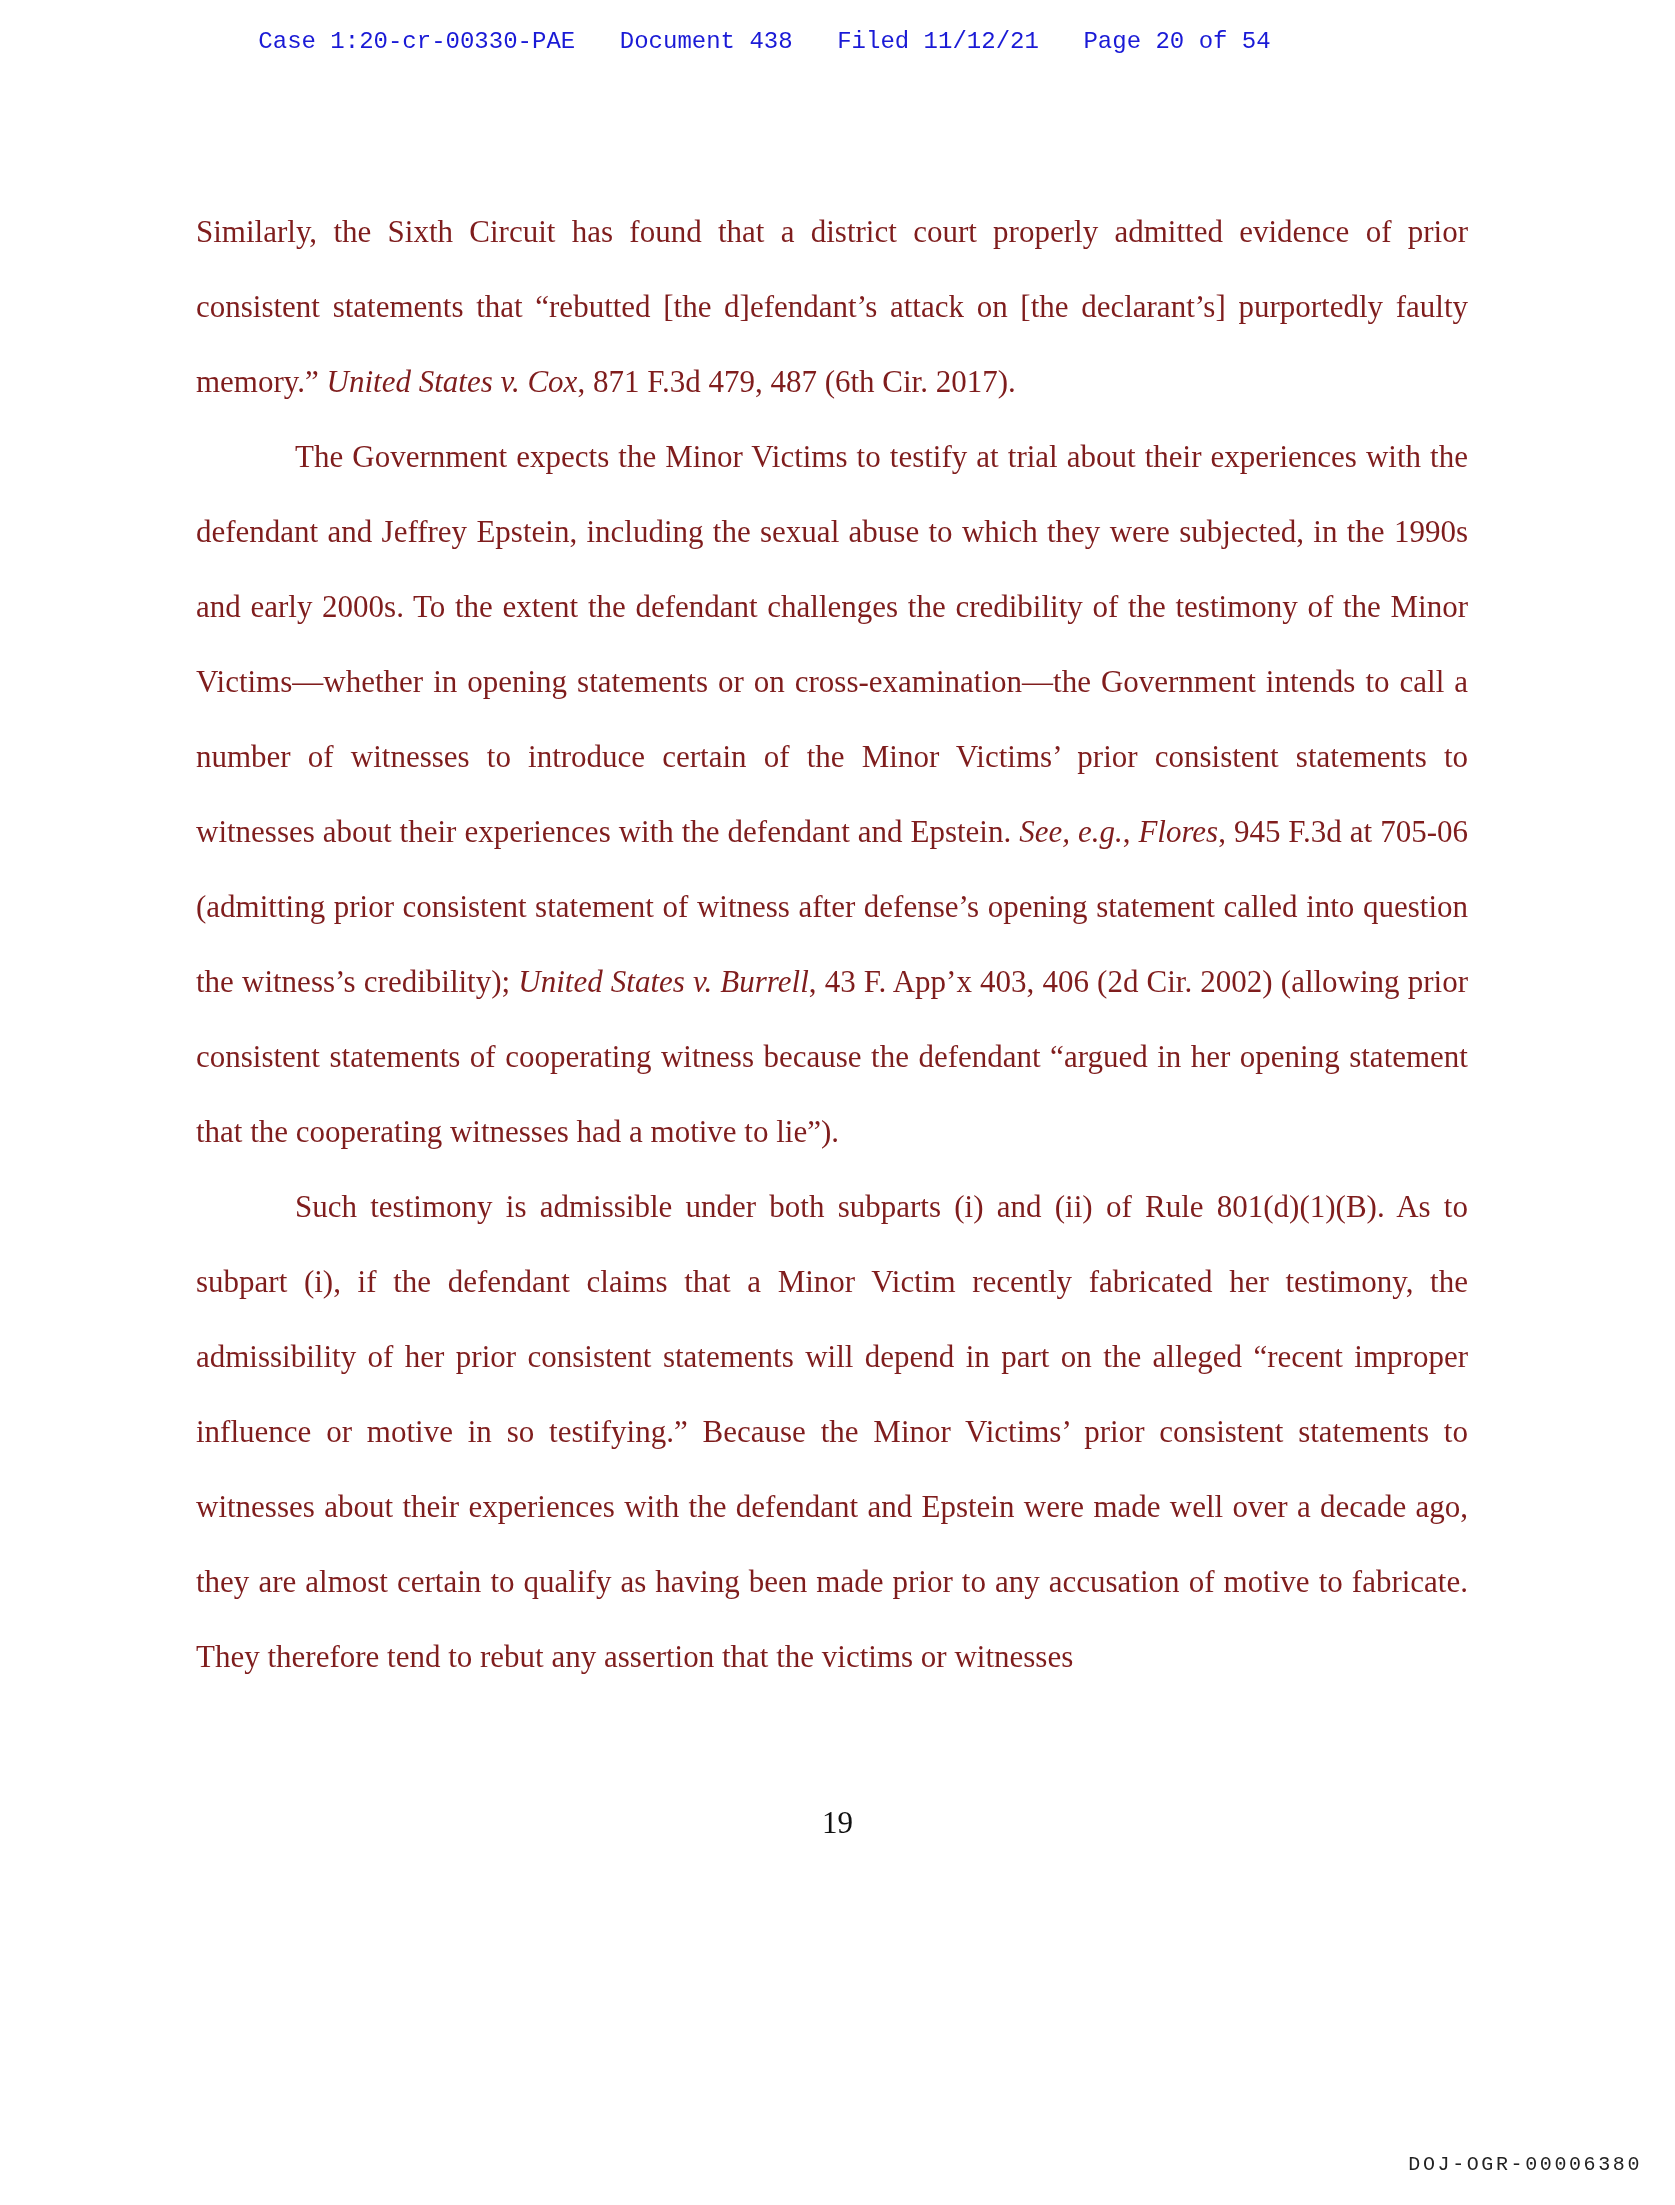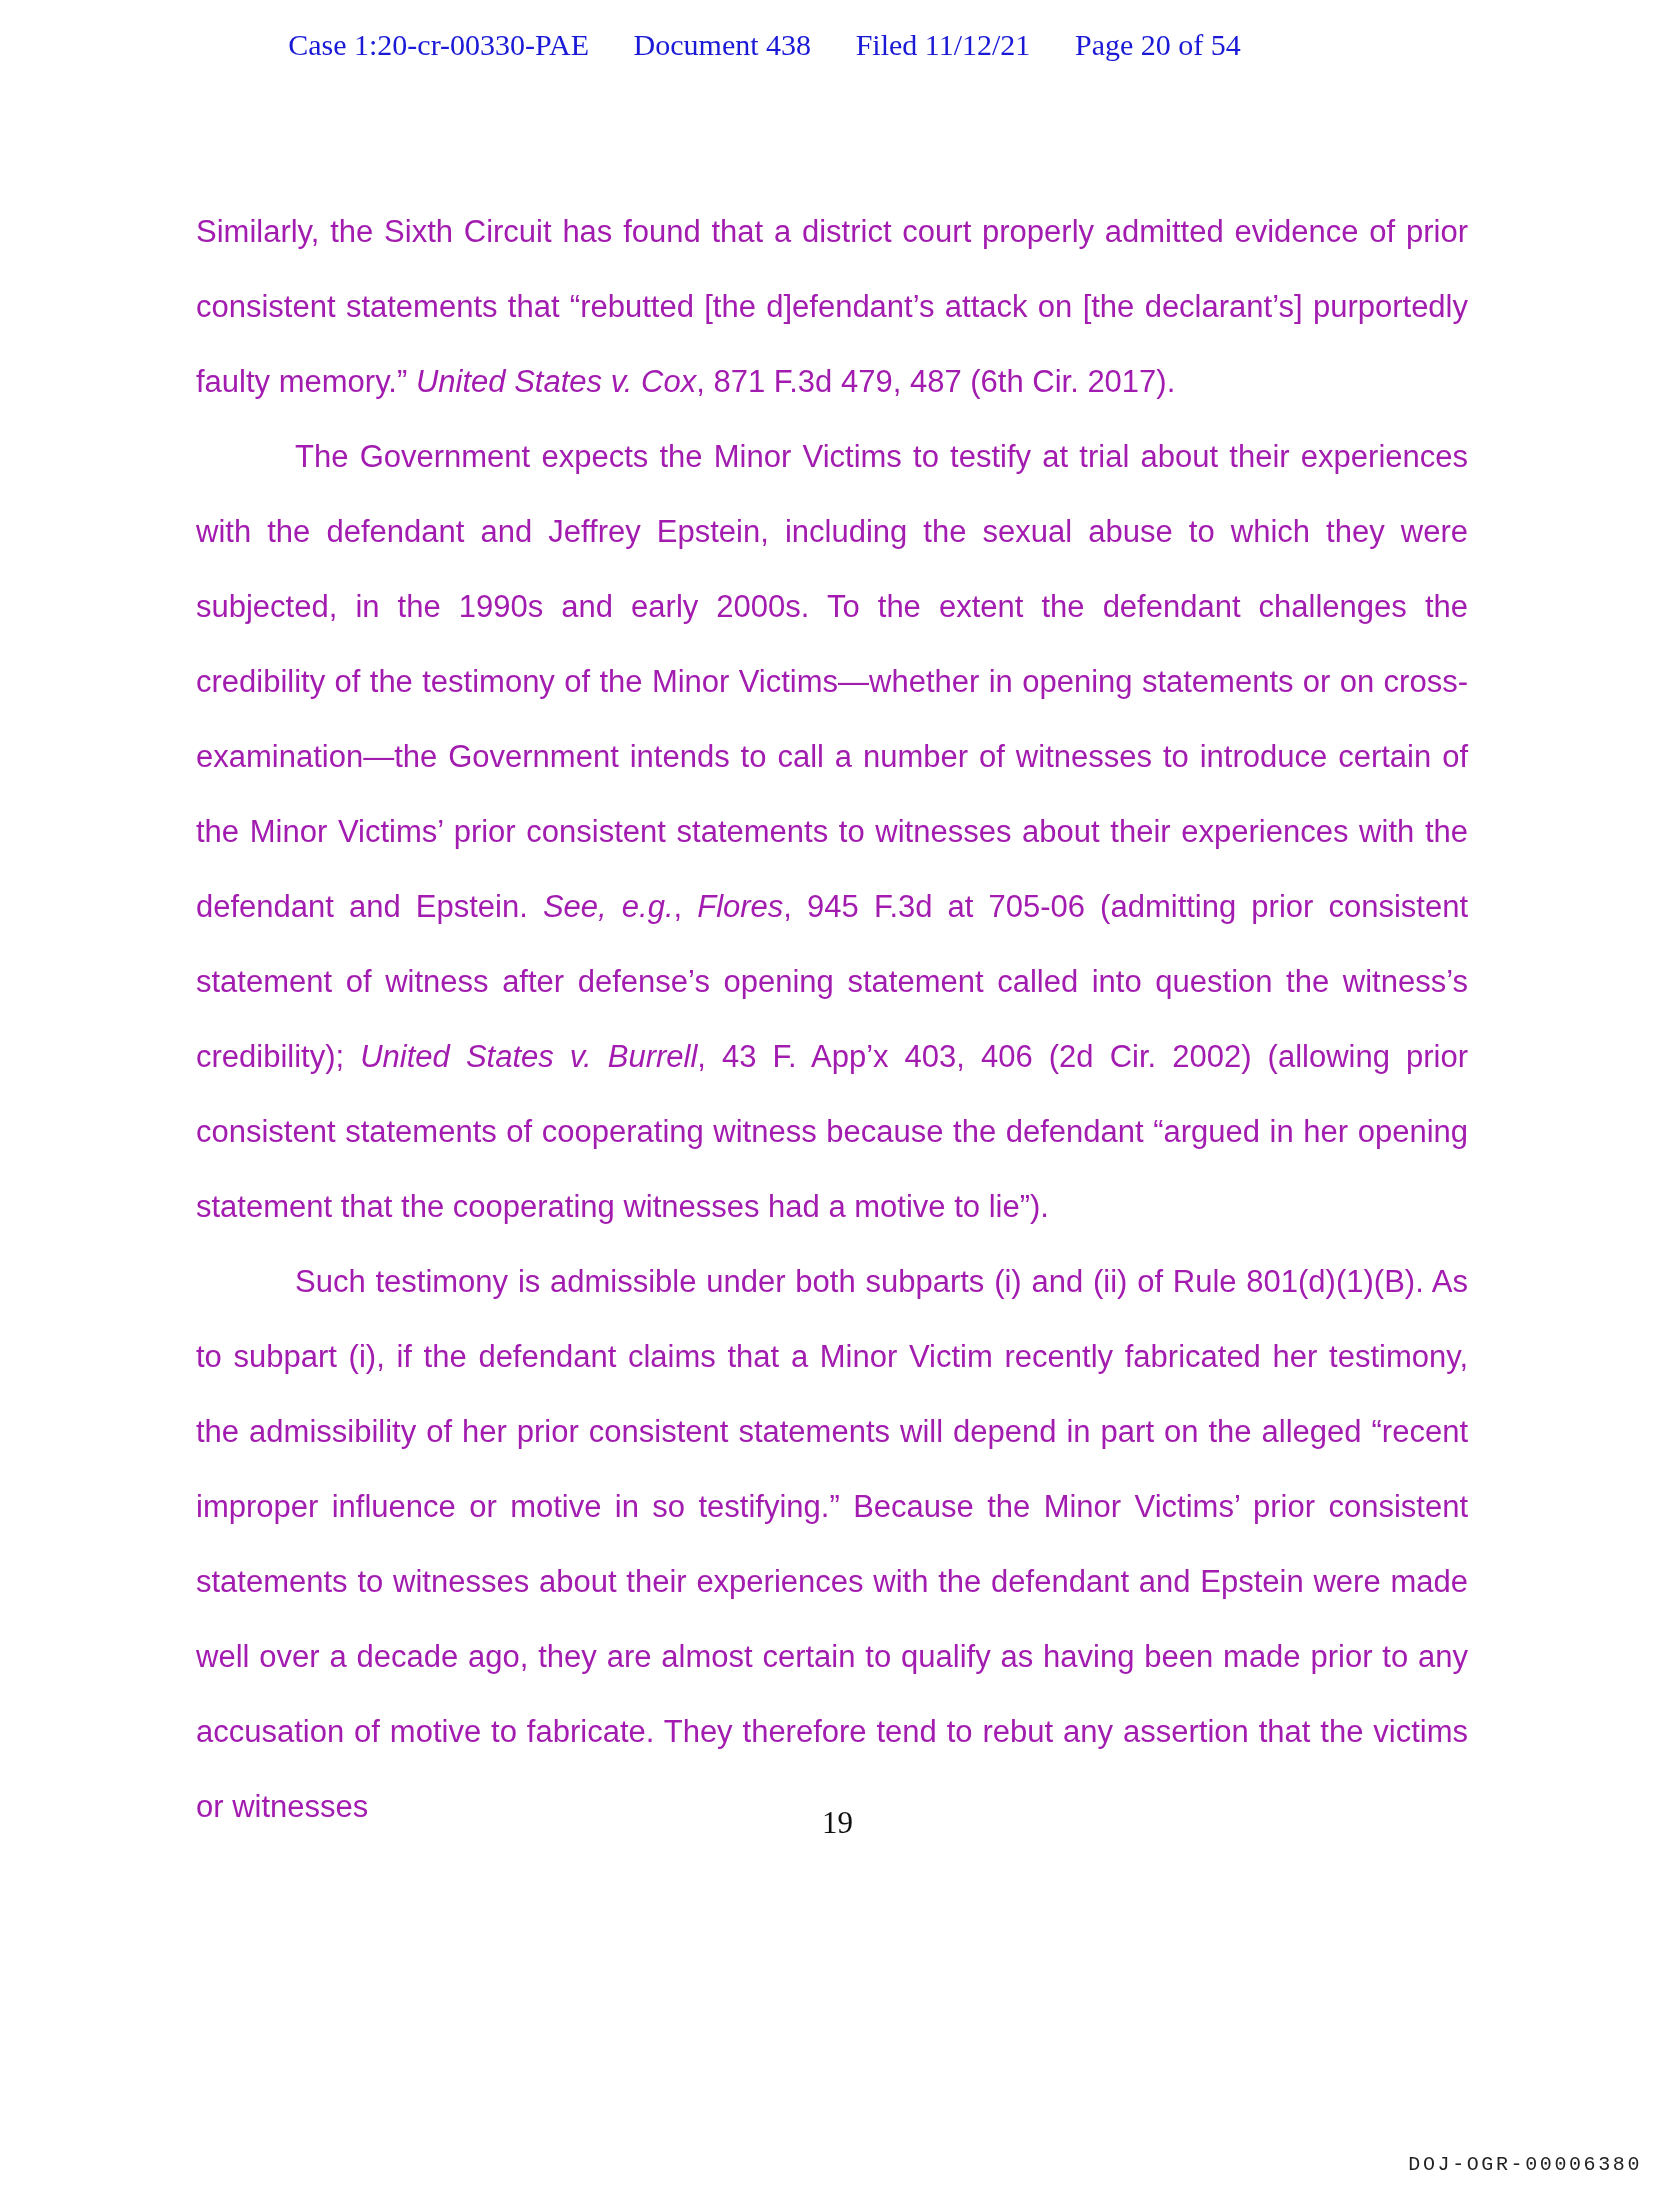--- a/index.html
+++ b/index.html
@@ -1,27 +1,27 @@
 <!DOCTYPE html>
 <html style="font-size:10.5px"><head>
 <meta charset="utf-8">
 <style>
   html, body { margin: 0; padding: 0; background: #ffffff; }
   body { width: 1675px; height: 2205px; position: relative; overflow: hidden; }
   .header {
     position: absolute; top: 28px; left: 0; width: 1529px;
     text-align: center; color: #1a1ad6;
-    font-family: Liberation Serif, serif; font-size: 30px;
+    font-family: Liberation Mono, monospace; font-size: 24px;
     white-space: pre;
   }
   .header span { margin: 0 22.3px; }
   .body-text {
     position: absolute; left: 196px; width: 1272px; top: 194px;
-    font-family: Liberation Sans, sans-serif; font-size: 31px;
-    color: #a21caf; line-height: 75px;
+    font-family: Liberation Serif, serif; font-size: 31px;
+    color: #7f1d1d; line-height: 75px;
   }
   .body-text p { margin: 0; text-align: justify; text-align-last: auto; }
   .indent { text-indent: 99px; }
   .heading {
     margin: 0; font-weight: bold; padding-left: 49px; line-height: 75px;
   }
   .heading .num { display: inline-block; width: 48px; }
   i { font-style: italic; }
   .page-number {
     position: absolute; top: 1805px; left: 0; width: 1675px; text-align: center;

